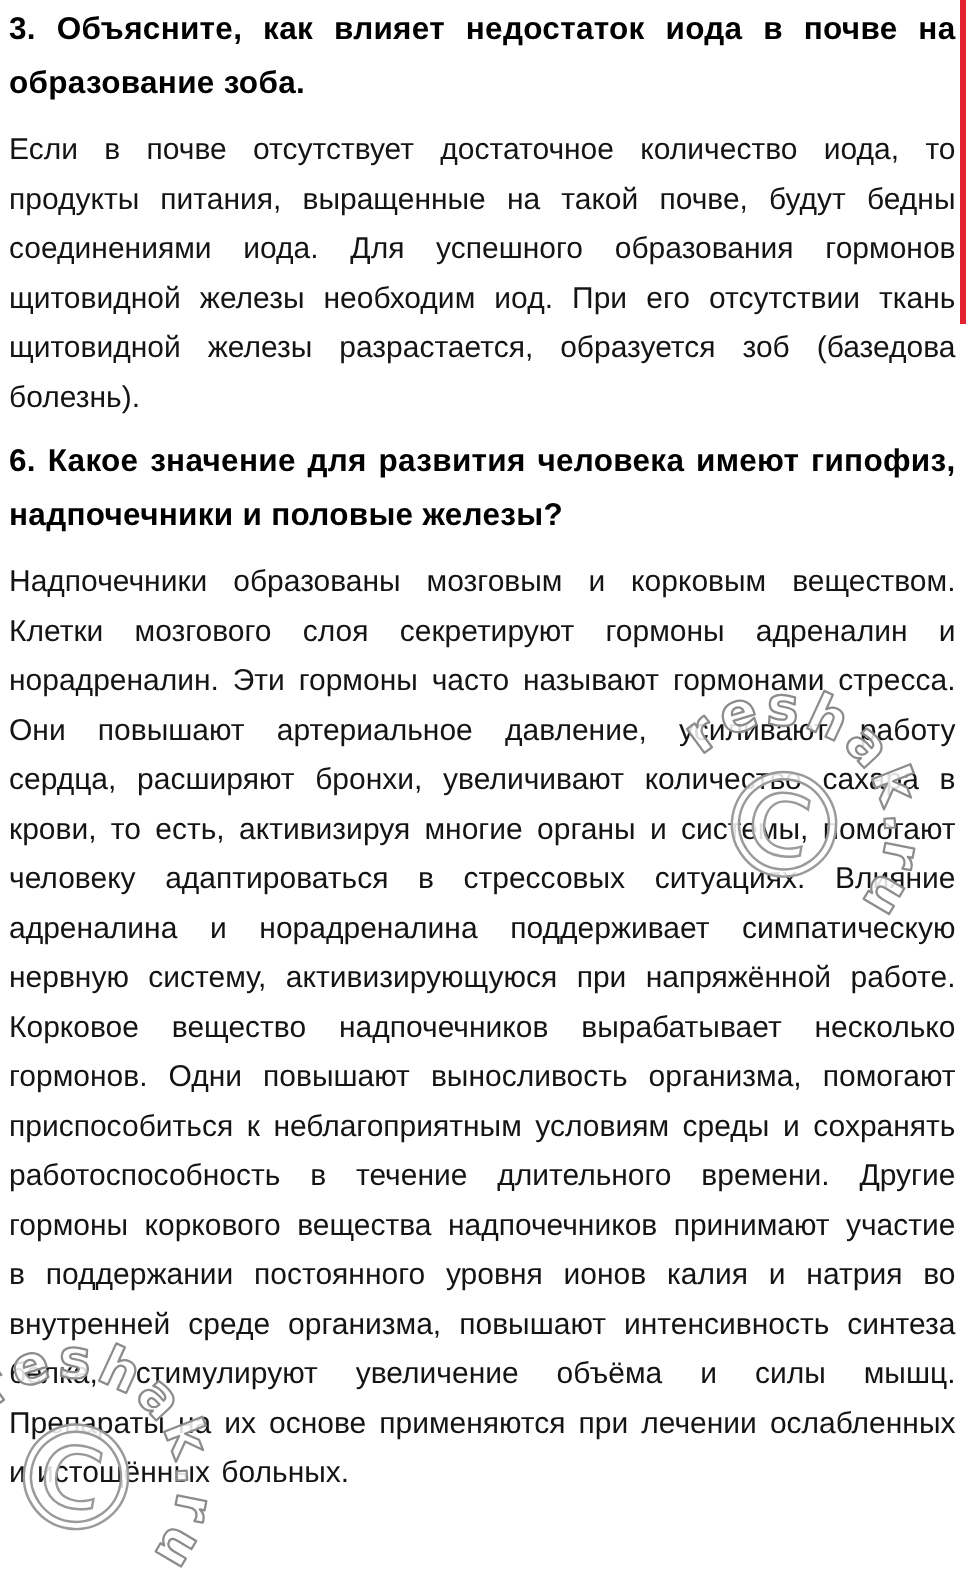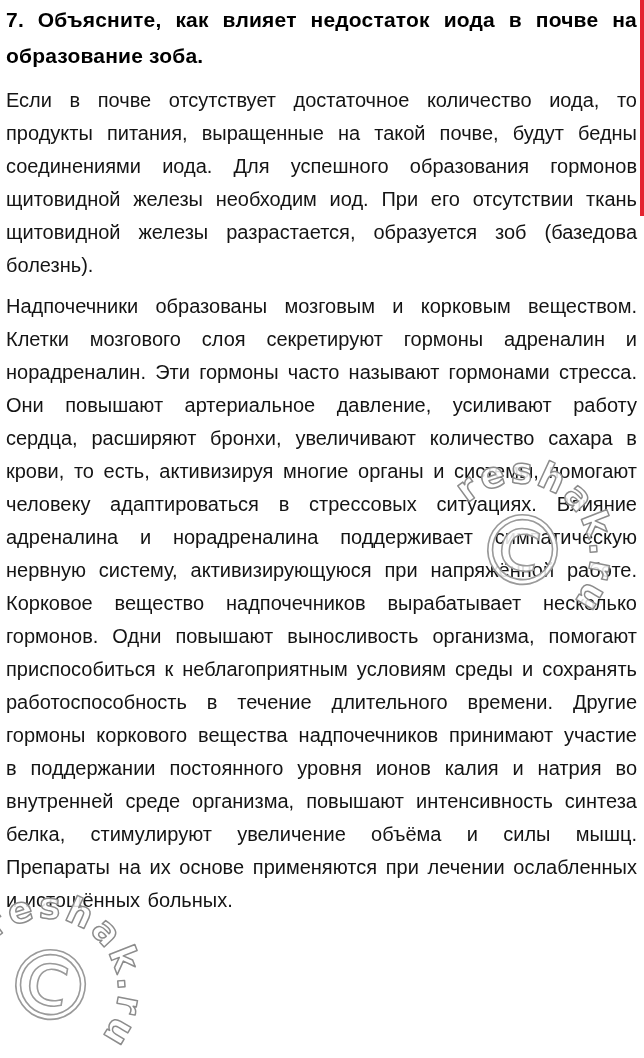--- a/index.html
+++ b/index.html
@@ -78,25 +78,26 @@
   }
   .wm-1 { left: 440px; top: 423px; }
   .wm-2 { left: -32px; top: 858px; }
 </style>
 </head>
 <body>
 
 <div class="page">
 
   <section class="qa-block">
-    <h2 class="question">7. Объясните, как влияет недостаток иода в почве на образование зоба.</h2>
+    <h2 class="question">3. Объясните, как влияет недостаток иода в почве на образование зоба.</h2>
     <p class="answer">Если в почве отсутствует достаточное количество иода, то продукты питания, выращенные на такой почве, будут бедны соединениями иода. Для успешного образования гормонов щитовидной железы необходим иод. При его отсутствии ткань щитовидной железы разрастается, образуется зоб (базедова болезнь).</p>
   </section>
 
   <section class="qa-block">
+    <h2 class="question">6. Какое значение для развития человека имеют гипофиз, надпочечники и половые железы?</h2>
     <p class="answer">Надпочечники образованы мозговым и корковым веществом. Клетки мозгового слоя секретируют гормоны адреналин и норадреналин. Эти гормоны часто называют гормонами стресса. Они повышают артериальное давление, усиливают работу сердца, расширяют бронхи, увеличивают количество сахара в крови, то есть, активизируя многие органы и системы, помогают человеку адаптироваться в стрессовых ситуациях. Влияние адреналина и норадреналина поддерживает симпатическую нервную систему, активизирующуюся при напряжённой работе. Корковое вещество надпочечников вырабатывает несколько гормонов. Одни повышают выносливость организма, помогают приспособиться к неблагоприятным условиям среды и сохранять работоспособность в течение длительного времени. Другие гормоны коркового вещества надпочечников принимают участие в поддержании постоянного уровня ионов калия и натрия во внутренней среде организма, повышают интенсивность синтеза белка, стимулируют увеличение объёма и силы мышц. Препараты на их основе применяются при лечении ослабленных и истощённых больных.</p>
   </section>
 
 </div>
 
 <svg class="wm wm-1" width="220" height="230" viewBox="0 0 220 230" aria-hidden="true">
   <defs>
     <path id="wm-arc-1" d="M 23,96 A 72,72 0 0 1 147,168" fill="none"></path>
   </defs>
   <text class="wm-copyright" x="85" y="166">©</text>

